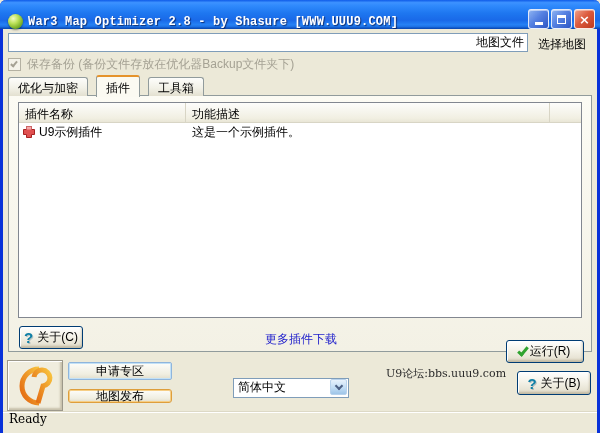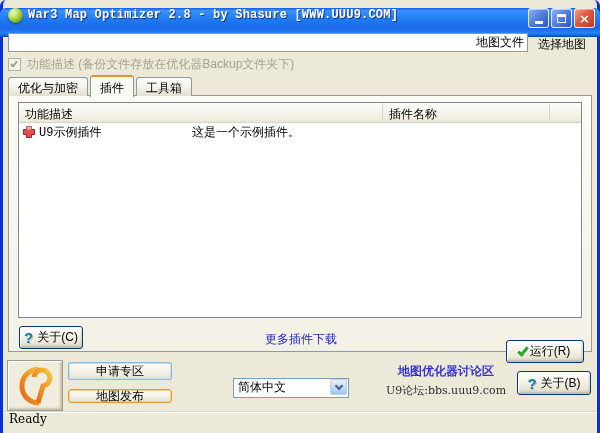--- a/index.html
+++ b/index.html
@@ -6,21 +6,21 @@
   html,body { width:600px; height:433px; background:#ECE9D8; font-family:"Liberation Sans",sans-serif; font-size:12px; color:#000; overflow:hidden; }
 
   .window { position:relative; width:600px; height:433px; background:#ECE9D8;
             border-left:3px solid #0831D9; border-right:3px solid #0831D9; border-bottom:3px solid #0831D9;
             border-radius:6px 6px 0 0; }
 
   
   .titlebar { position:absolute; left:-3px; top:0; width:600px; height:29px;
     border-radius:6px 6px 0 0;
     background:linear-gradient(180deg,#0F5BE8 0%,#3D92FF 9%,#2F89FC 20%,#1E77F0 45%,#1969E8 70%,#2581F5 85%,#1D71E4 92%,#0C50BE 97%,#0A47B0 100%);
-    display:flex; align-items:flex-start; padding:0 5px;margin-top:8px; }
+    display:flex; align-items:flex-end; padding:0 5px; }
   .app-icon { width:15px; height:15px; border-radius:50%; margin:0 5px 0 3px; flex:none;
     background:radial-gradient(circle at 35% 30%, #F2FCC0 0%, #BCE25A 35%, #7FB32B 65%, #3E7A14 100%);
     box-shadow:0 1px 2px rgba(0,0,0,.45); }
   .title-text { color:#fff; font:bold 12px "Liberation Mono",monospace; letter-spacing:.2px;
     text-shadow:1px 1px 1px rgba(0,0,40,.6); white-space:nowrap; overflow:hidden; flex:1; }
   .win-buttons { display:flex; gap:2px; flex:none; }
   .win-btn { width:21px; height:20px; border-radius:3px; border:1px solid rgba(255,255,255,.85);
     display:flex; align-items:center; justify-content:center; cursor:default; }
   .win-btn.blue { background:linear-gradient(135deg,#8FB4F2 0%,#5581E2 45%,#2E57C4 100%);
     box-shadow:inset 0 1px 0 rgba(255,255,255,.5); }
@@ -37,38 +37,38 @@
     border:1px solid #7F9DB9; background:#fff; padding:1px 3px; font:12px "Liberation Sans",sans-serif; color:#000; outline:none;text-align:right; }
   .select-map { position:absolute; left:535px; top:7px; width:56px; white-space:nowrap; cursor:pointer; }
 
   .backup-row { position:absolute; left:5px; top:27px; display:flex; align-items:center; color:#A5A294; }
   .cb-box { width:13px; height:13px; border:1px solid #B4B1A2; background:#F4F3EA; position:relative; margin-right:6px; flex:none; }
   .cb-box .checkmark { position:absolute; left:3px; top:1px; width:4px; height:7px;
     border-right:2px solid #A5A294; border-bottom:2px solid #A5A294; transform:rotate(40deg); }
 
   
   .tabstrip { position:absolute; left:5px; top:45px; height:22px; display:flex; align-items:flex-end; z-index:3; }
-  .tab { height:19px; padding:2px 9px 0; margin-right:2px; border:1px solid #919B9C; border-bottom:none;
+  .tab { height:19px; padding:2px 9px 0; margin-right:8px; border:1px solid #919B9C; border-bottom:none;
     border-radius:3px 3px 0 0; background:linear-gradient(180deg,#FDFDFB 0%,#F2F1E7 55%,#E3E0D0 100%);
     white-space:nowrap; cursor:pointer; }
   .tab.selected { height:22px; padding-top:3px; background:#FBFAF2; border-top:2px solid #E5932C; margin-bottom:-1px; position:relative; z-index:4; }
 
   
   .tab-panel { position:absolute; left:5px; top:66px; width:584px; height:257px;
     border:1px solid #919B9C; background:linear-gradient(180deg,#FCFBF4 0%,#F3F1E5 100%); z-index:2; }
 
   .listview { position:absolute; left:9px; top:6px; width:564px; height:216px;
     border:1px solid #828790; background:#fff; overflow:hidden; }
   .lv-header { display:flex; height:20px; background:linear-gradient(180deg,#FDFDFB 0%,#F1EFE2 80%,#E9E6D6 100%);
     border-bottom:1px solid #D8D5C5; }
   .lv-hcell { padding:3px 2px 0 6px; border-right:1px solid #D8D5C5; white-space:nowrap; overflow:hidden; }
   .lv-hcell.c1 { width:167px; } .lv-hcell.c2 { width:364px; } .lv-hcell.c3 { flex:1; border-right:none; }
   .lv-row { display:flex; height:18px; align-items:center; cursor:default; }
   .lv-cell { white-space:nowrap; overflow:hidden; }
-  .lv-cell.c1 { width:167px; display:flex; align-items:center; padding-left:3px;font-family:Liberation Mono, monospace; }
+  .lv-cell.c1 { width:167px; display:flex; align-items:center; padding-left:3px; }
   .lv-cell.c2 { width:364px; padding-left:6px; }
   .plugin-icon { width:14px; height:14px; margin-right:3px; flex:none; }
 
   .panel-about-btn { position:absolute; left:10px; top:230px; width:64px; height:23px; }
   .panel-run-btn   { position:absolute; left:497px; top:244px; width:78px; height:23px; }
   .more-link { position:absolute; left:0; top:235px; width:584px; text-align:center;
     color:#2222CC; font-weight:normal; cursor:pointer; }
 
   
   .xp-btn { border:1px solid #003C74; border-radius:3px;
@@ -138,35 +138,35 @@
 
   <div class="client">
 
     <input class="map-input" type="text" value="地图文件" style="">
     <span class="select-map">选择地图</span>
 
     <div class="backup-row">
       <span class="cb-box">
           <span class="checkmark"></span>
         </span>
-      <span>功能描述 (备份文件存放在优化器Backup文件夹下)</span>
+      <span>保存备份 (备份文件存放在优化器Backup文件夹下)</span>
     </div>
 
     <div class="tabstrip">
       <div class="tab">优化与加密</div>
       <div class="tab selected">插件</div>
       <div class="tab">工具箱</div>
     </div>
 
     <div class="tab-panel">
 
       <div class="listview">
         <div class="lv-header">
+          <div class="lv-hcell c1">插件名称</div>
           <div class="lv-hcell c2">功能描述</div>
-          <div class="lv-hcell c1">插件名称</div>
           <div class="lv-hcell c3"></div>
         </div>
         <div class="lv-row">
           <div class="lv-cell c1">
             <svg class="plugin-icon" viewBox="0 0 14 14">
               <path d="M4.5 1.5h5v3h3v5h-3v3h-5v-3h-3v-5h3z" fill="#E05050" stroke="#A82222" stroke-width="1"></path>
               <path d="M4.5 1.5h5v3h-5z" fill="#F5A8A8"></path>
             </svg>
             <span>U9示例插件</span>
           </div>
@@ -209,21 +209,20 @@
     </div>
 
     <div class="lang-combo">
       <span class="lang-value">简体中文</span>
       <span class="combo-btn">
         <span class="combo-chevron"></span>
       </span>
     </div>
 
     <div class="forum-block">
-      <div class="forum-title">地图优化器讨论区</div>
       <div class="forum-url">U9论坛:bbs.uuu9.com</div>
     </div>
 
     <div class="xp-btn bottom-about-btn">
       <span class="q-icon">?</span>
       <span>关于(B)</span>
     </div>
 
     <div class="statusbar">
       <span>Ready</span>

